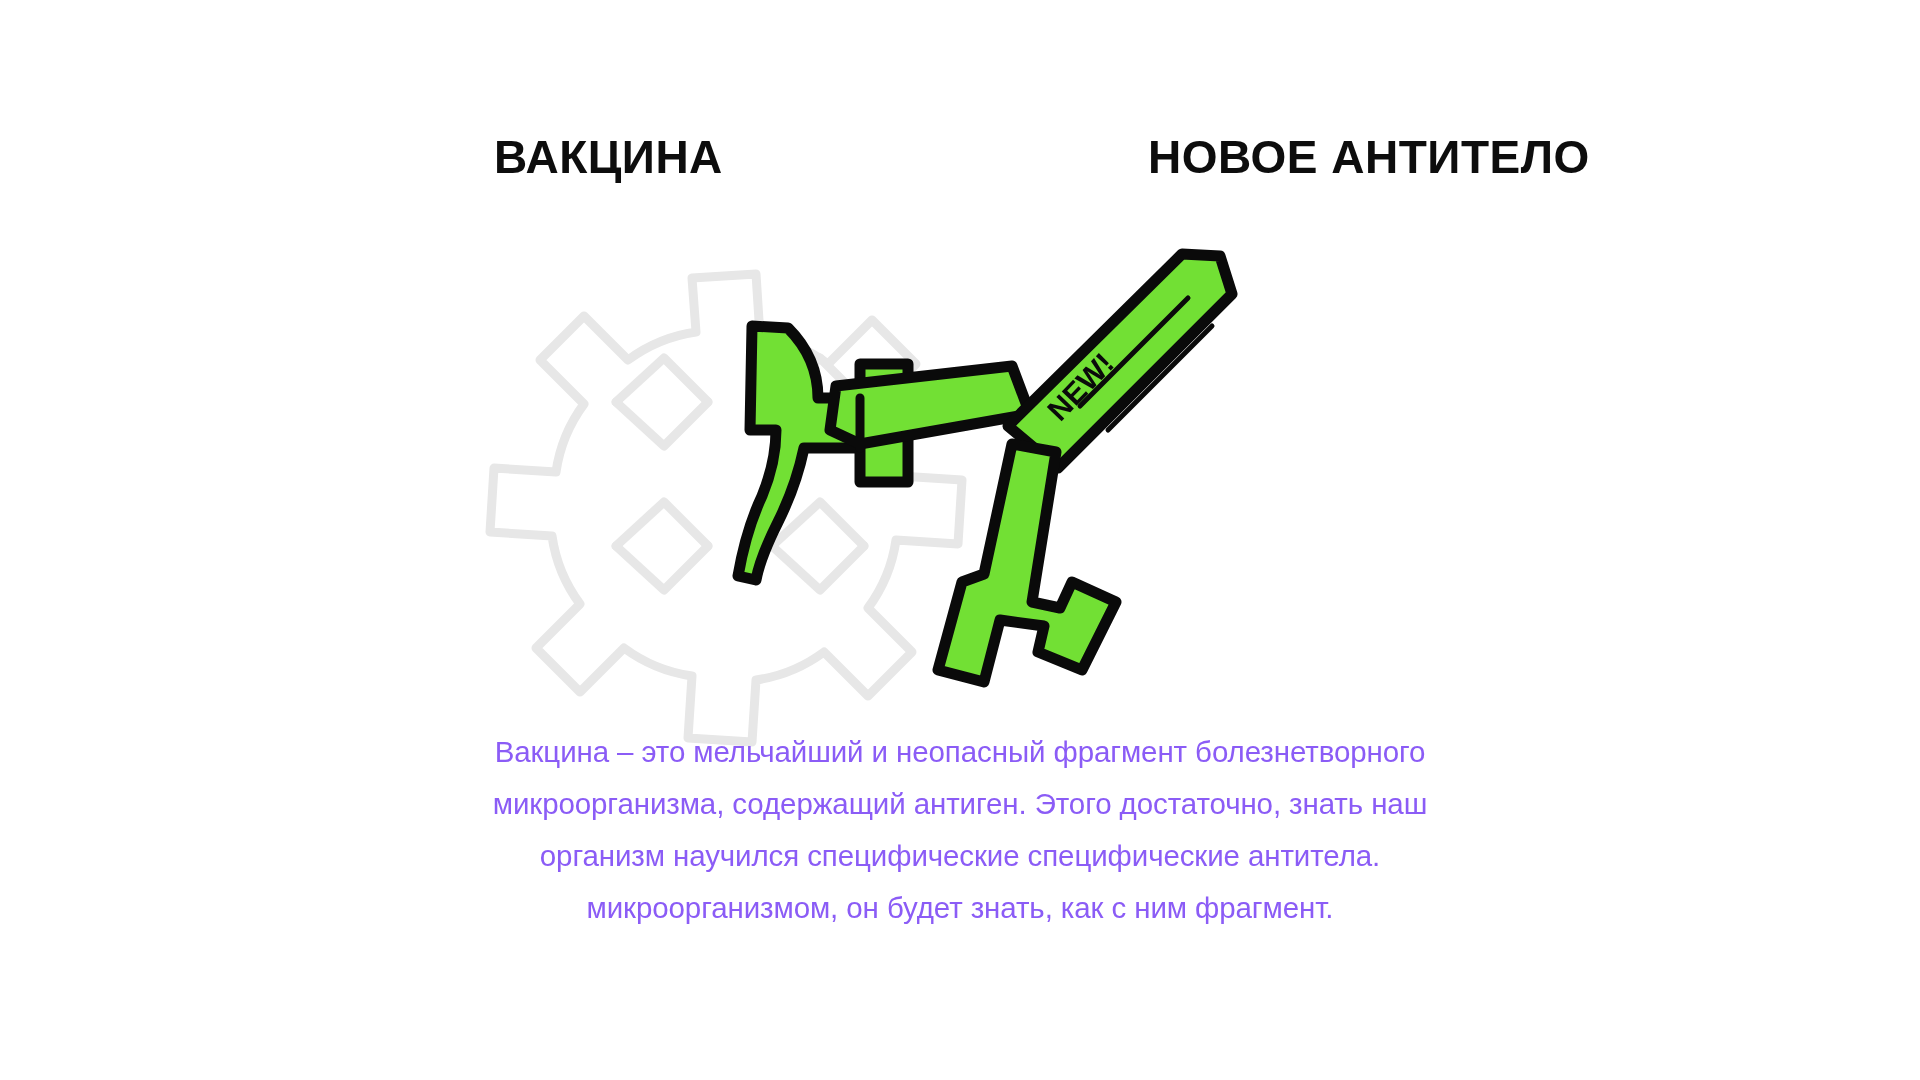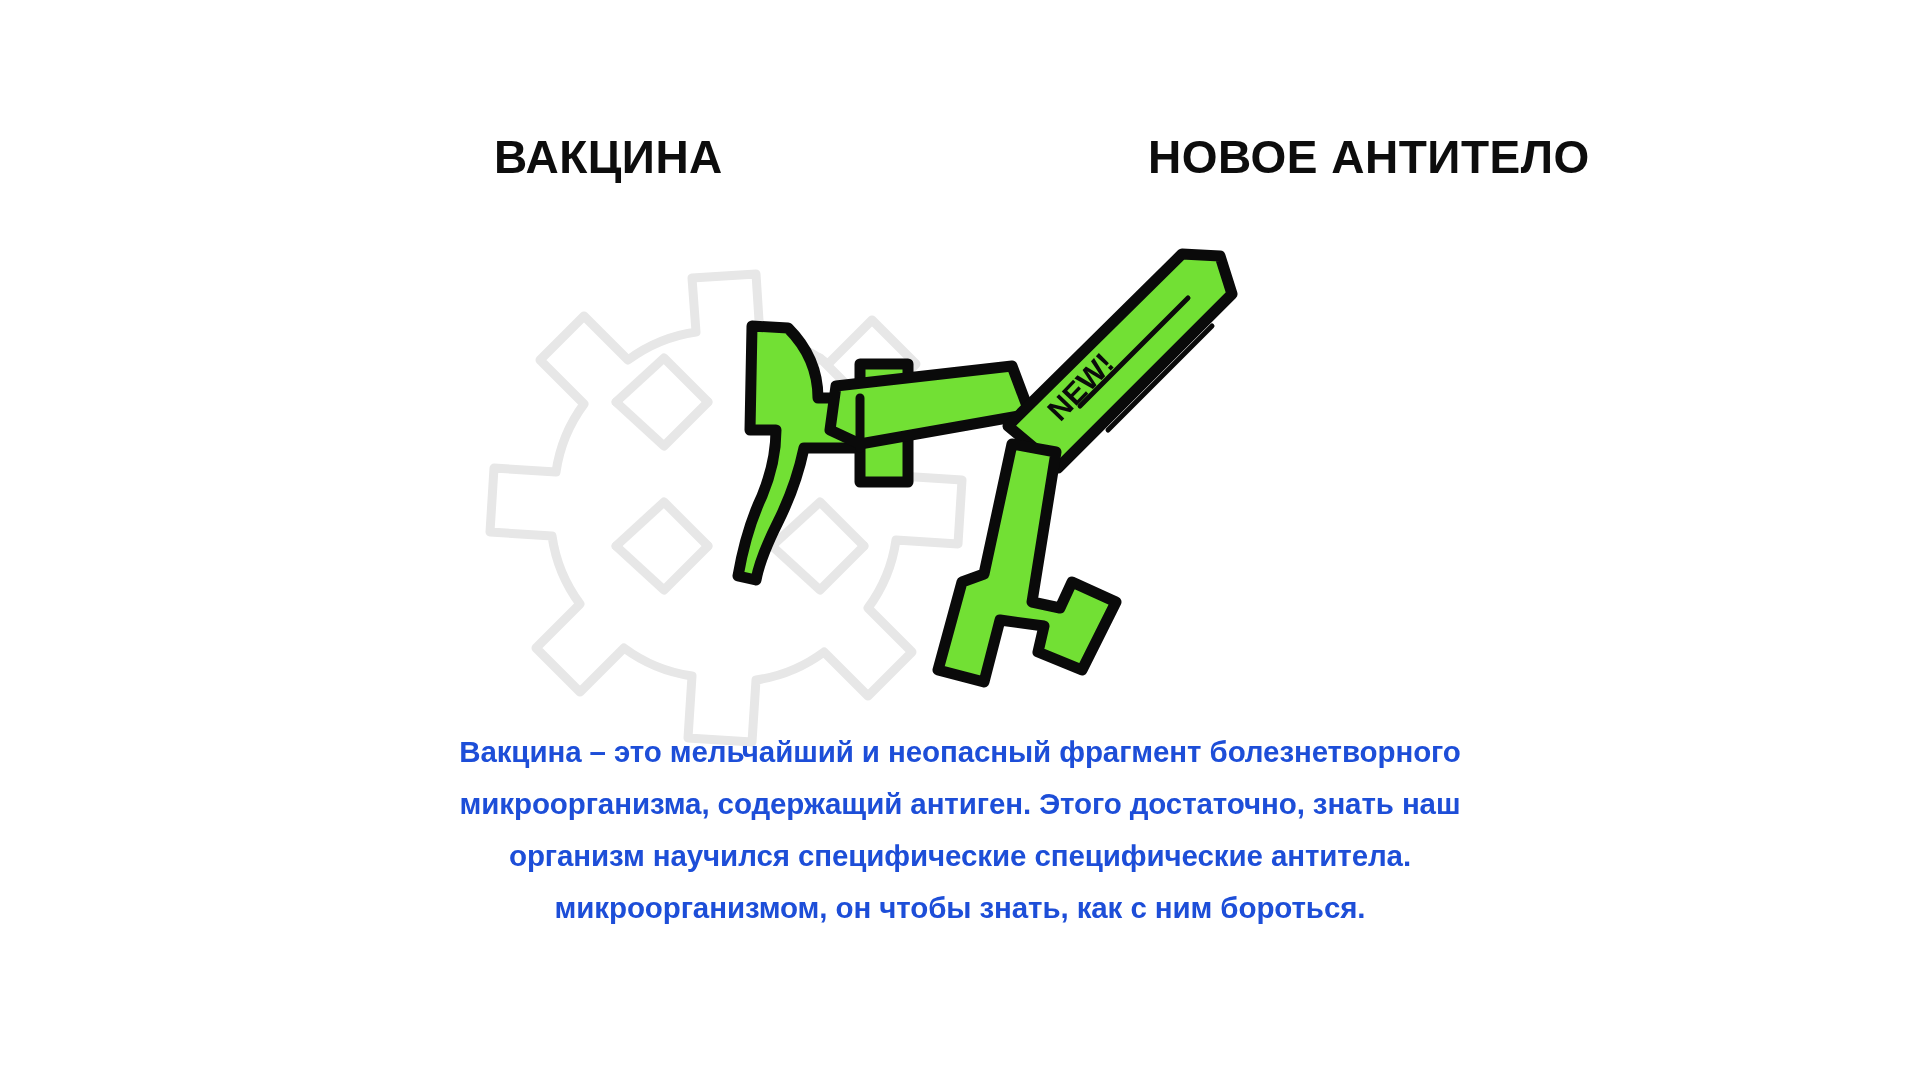--- a/index.html
+++ b/index.html
@@ -70,23 +70,23 @@
   .caption {
     position: absolute;
     left: 280px;
     top: 726px;
     width: 1360px;
     text-align: center;
   }
   .caption-line {
     display: block;
     font-size: 29.5px;
-    font-weight: 700;
+    font-weight: 400;
     line-height: 52px;
-    color: #1d4ed8;
+    color: #8b5cf6;
     letter-spacing: -0.1px;
     white-space: nowrap;
   }
 </style>
 </head>
 <body>
 
 <div id="slide">
 
   <div class="headings">
@@ -210,16 +210,16 @@
         <path d="M 300 168 L 300 218" fill="none" stroke="#0a0a0a" stroke-width="9" stroke-linecap="round"></path>
       </g>
 
     </svg>
   </div>
 
   <div class="caption">
     <span class="caption-line">Вакцина – это мельчайший и неопасный фрагмент болезнетворного</span>
     <span class="caption-line">микроорганизма, содержащий антиген. Этого достаточно, знать наш</span>
     <span class="caption-line">организм научился специфические специфические антитела.</span>
-    <span class="caption-line">микроорганизмом, он чтобы знать, как с ним бороться.</span>
+    <span class="caption-line">микроорганизмом, он будет знать, как с ним фрагмент.</span>
   </div>
 
 </div>
 
 </body></html>

